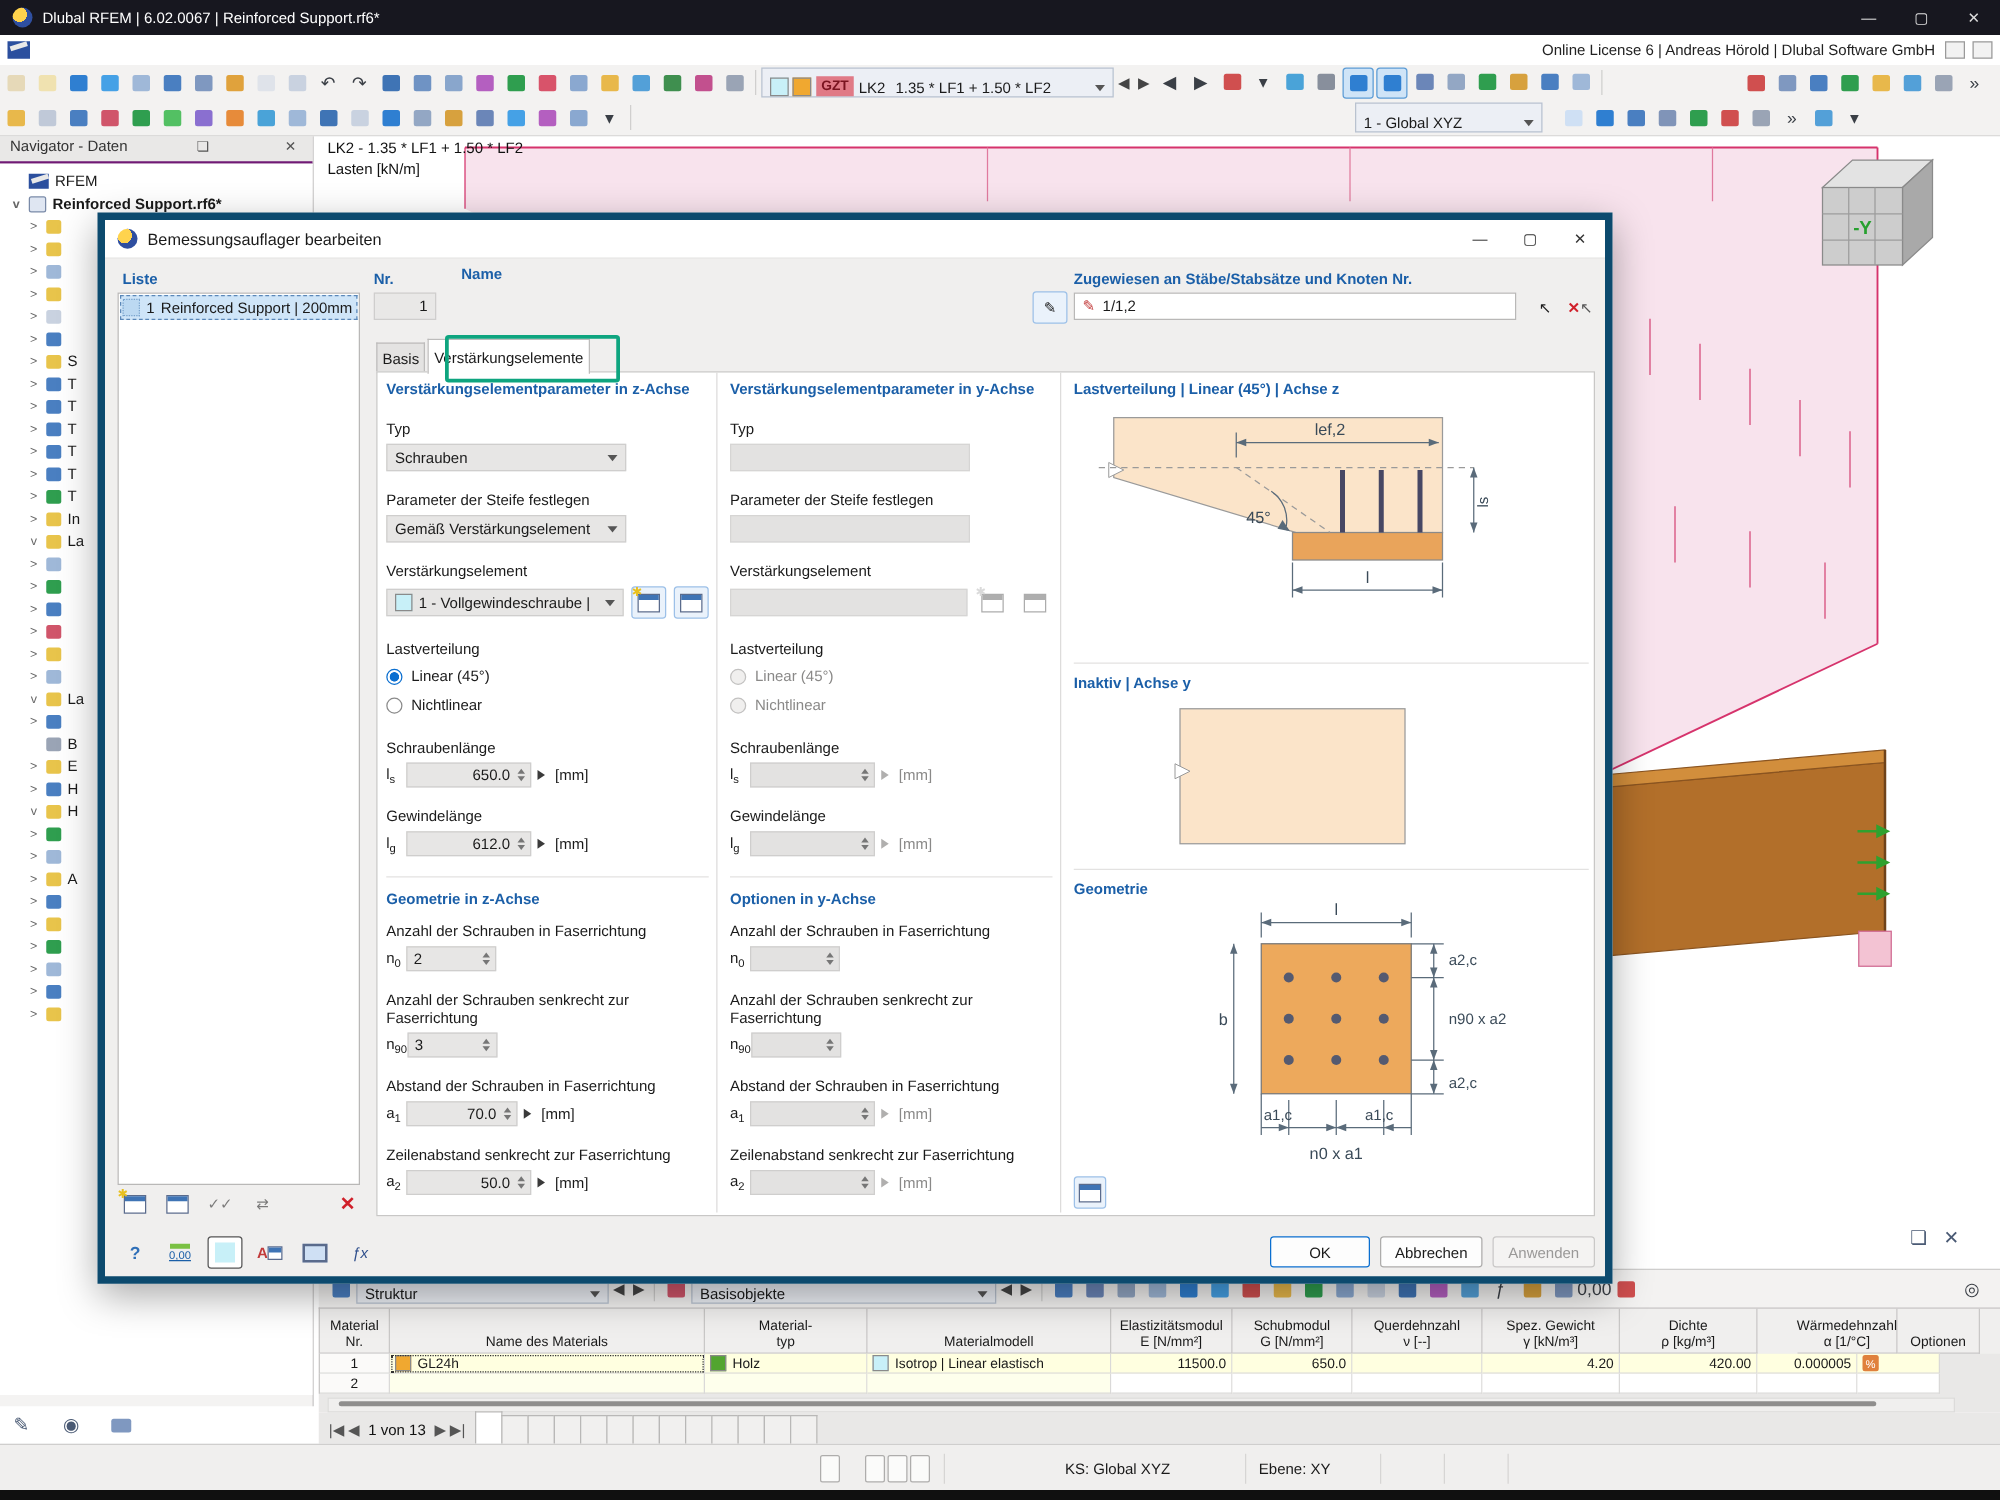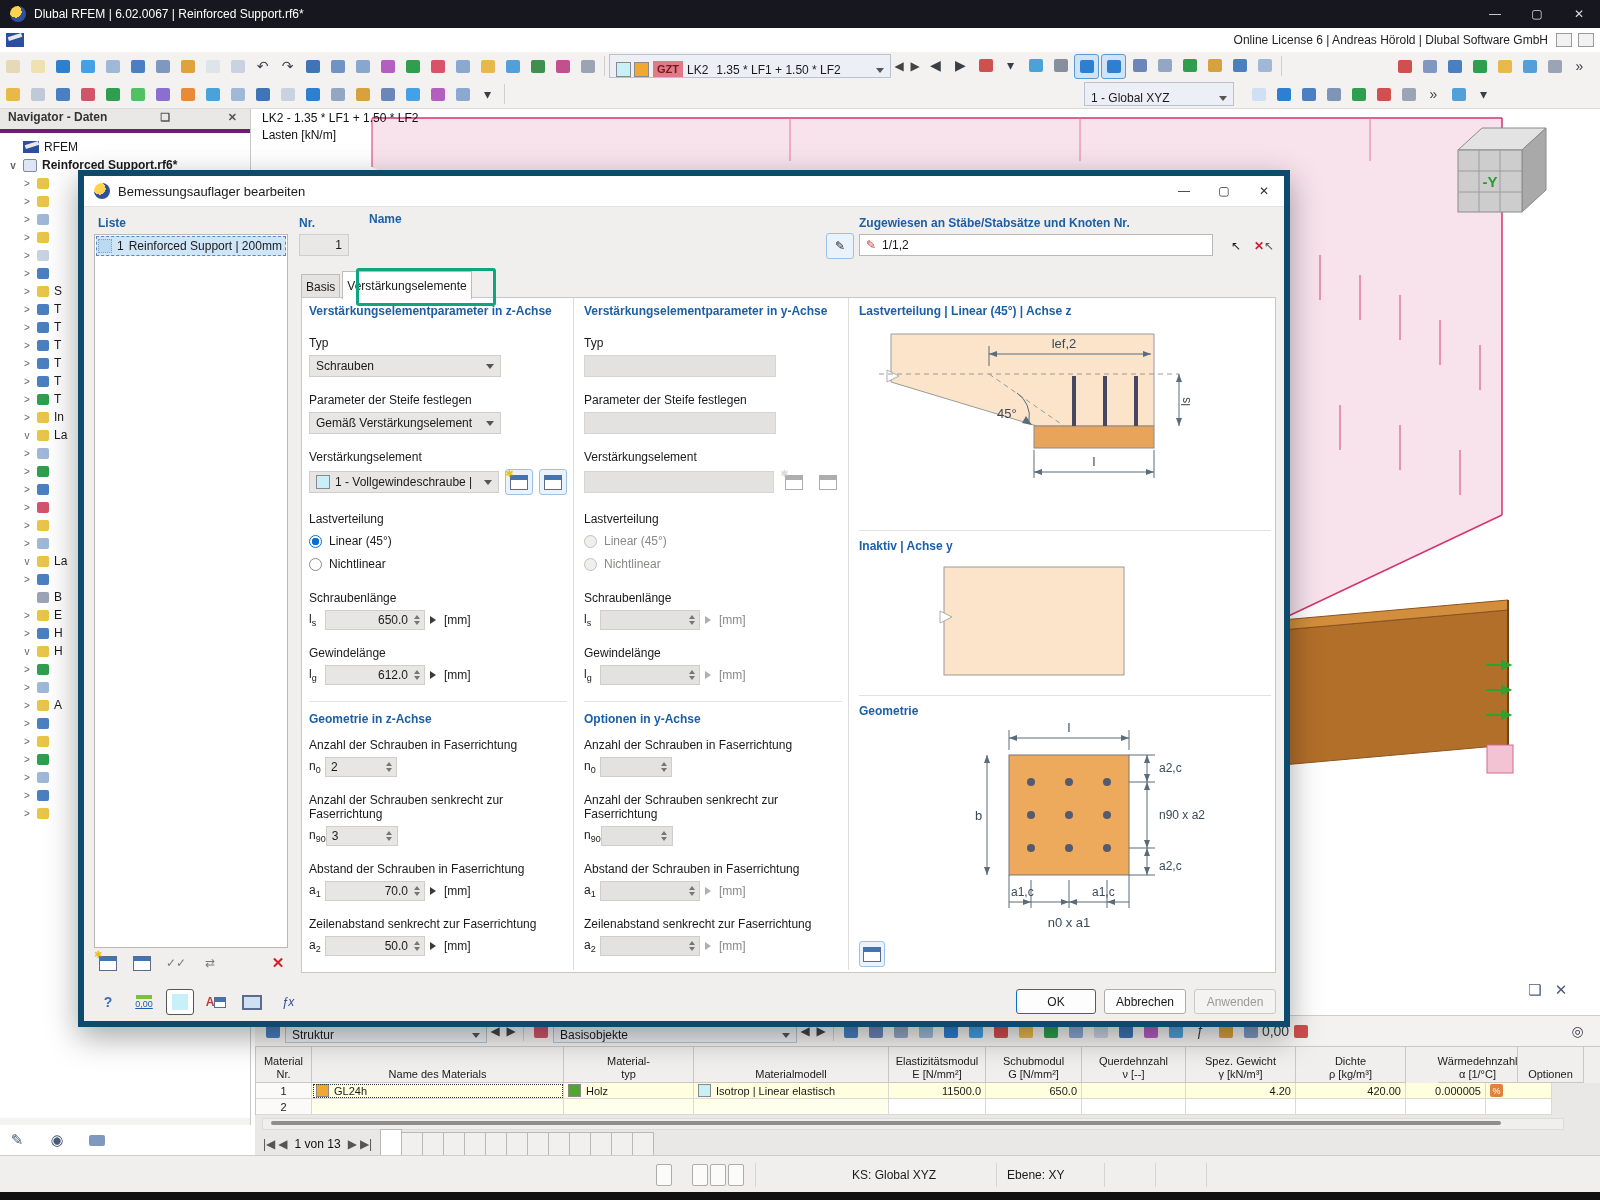--- a/index.html
+++ b/index.html
@@ -26,21 +26,21 @@
   .tsep{width:1px;height:20px;background:#d0cfce;margin:0 4px;flex:none}
   .combo{height:22px;background:#eceff5;border:1px solid #b9c2cf;display:flex;align-items:flex-end;padding:0 6px;flex:none}
   .combo .car{margin-left:auto}
   .car{width:0;height:0;border:4px solid transparent;border-top:5px solid #555;margin-top:4px}
   .badge-gzt{background:#e07a86;color:#7a1420;font-weight:bold;padding:0 4px;height:16px;line-height:16px;margin:0 4px;font-size:11px}
   .sw{width:13px;height:13px;border:1px solid #8a8a8a;flex:none}
   .sw.cyan{background:#c8f0f8}.sw.orange{background:#f0a830}
   .navarr{width:16px;height:22px;display:flex;align-items:center;justify-content:center;color:#444;flex:none}
   
   .navpanel{left:0;top:105px;width:250px;height:1020px;background:#f4f3f2;border-right:1px solid #c9c8c7;z-index:1}
-  .navhdr{height:24px;background:#e9e8e7;border-bottom:4px solid #701a75;display:flex;align-items:center;padding:0 8px;font-weight:bold;color:#333}
+  .navhdr{height:24px;background:#e9e8e7;border-bottom:2px solid #701a75;display:flex;align-items:center;padding:0 8px;font-weight:normal;color:#333}
   .navhdr .hico{margin-left:auto;color:#555;font-size:11px;padding:0 5px}
   .tree{padding:4px 0 0 6px;background:#fff;height:980px;border-top:1px solid #fff}
   .titem{height:18px;display:flex;align-items:center;gap:5px;padding-left:2px;white-space:nowrap}
   .chev{width:10px;color:#666;font-size:10px;text-align:center;flex:none}
   .tico{width:12px;height:11px;border-radius:2px;background:#e8c44b;flex:none}
   .tlabel{font-size:12px}
   .troot{font-weight:bold}
   
   .vplabel{z-index:2;color:#111;line-height:17px}
   
@@ -813,21 +813,21 @@
         <span class="spinval left">3</span>
         <span class="spbtns">
             <span class="spup"></span>
             <span class="spdn"></span>
           </span>
       </span>
     </div>
     <div style="margin-top:16px">Abstand der Schrauben in Faserrichtung</div>
     <div class="formrow" style="margin-top:5px">
       <span class="sym"><span>a</span><sub>1</sub></span>
-      <span class="spin" style="width:100px">
+      <span class="spin" style="width:89px">
         <span class="spinval">70.0</span>
         <span class="spbtns">
             <span class="spup"></span>
             <span class="spdn"></span>
           </span>
       </span>
       <span class="play"></span>
       <span class="unit">[mm]</span>
     </div>
     <div style="margin-top:16px">Zeilenabstand senkrecht zur Faserrichtung</div>

